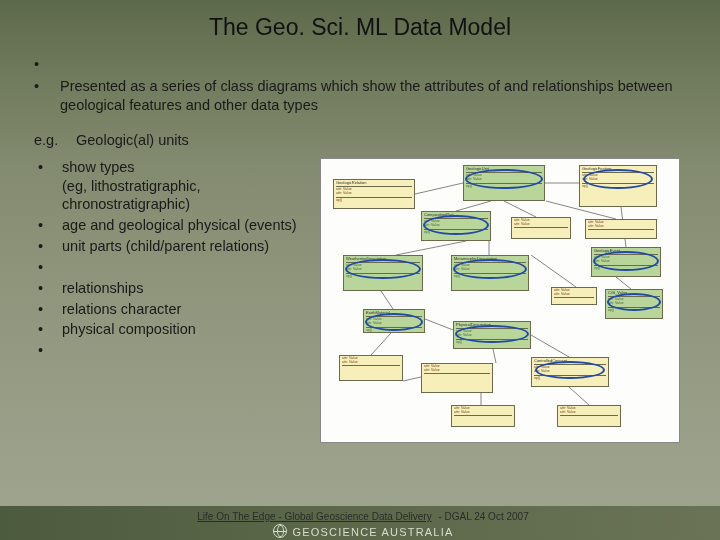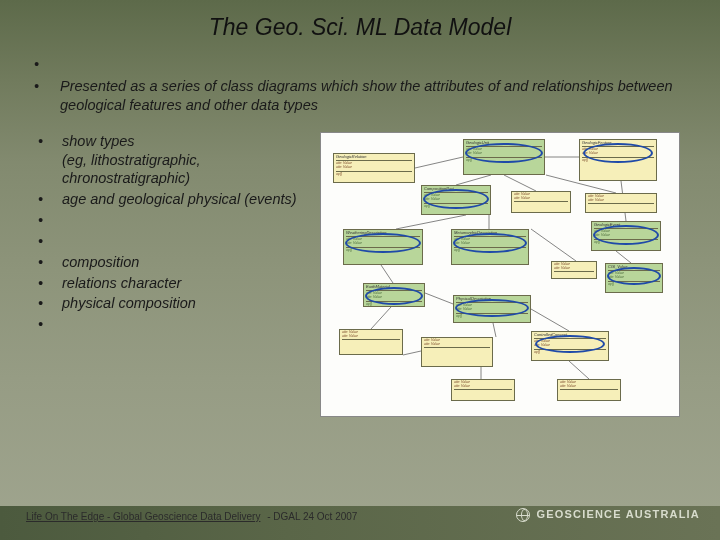--- a/index.html
+++ b/index.html
@@ -7,21 +7,20 @@
   body {
     font-family: Arial, Helvetica, sans-serif;
     background: linear-gradient(to bottom, #5d6a4a 0%, #717b5d 15%, #828a6f 30%, #8d947a 50%, #969c84 70%, #a0a58f 100%);
     position: relative;
     color: #1a1a1a;
   }
   .slide {
     padding: 14px 28px 0 28px;
     height: 100%;
     position: relative;
-    font-style: italic;
   }
   .title {
     font-size: 23px;
     font-weight: normal;
     text-align: center;
     margin-bottom: 14px;
     color: #111;
   }
   .top-bullets {
     list-style: none;
@@ -102,39 +101,40 @@
   }
   .footer-bar {
     position: absolute;
     left: 0; right: 0; bottom: 0;
     height: 34px;
     background: linear-gradient(to right, #4c5a3e 0%, #5a6648 40%, #6a7356 100%);
     display: flex;
     align-items: center;
     justify-content: space-between;
     padding: 0 20px 16px 26px;
+    flex-direction: column;
   }
   .footer-link {
     font-size: 10px;
     color: #2b2b2b;
     text-decoration: underline;
   }
   .footer-date {
     font-size: 10px;
     color: #2b2b2b;
     margin-left: 4px;
     text-decoration: none;
   }
   .footer-logo {
     font-size: 11px;
     letter-spacing: 1.2px;
     color: #d8dccd;
-    font-weight: 700;
-    display: flex;
-    align-items: flex-start;
+    font-weight: 400;
+    display: flex;
+    align-items: flex-end;
     gap: 6px;
   }
   .footer-logo .globe {
     width: 14px; height: 14px;
     border: 1.2px solid #d8dccd;
     border-radius: 50%;
     position: relative;
   }
   .footer-logo .globe::before {
     content: "";
@@ -160,42 +160,47 @@
   <ul class="top-bullets">
     <li>
       <span class="dot">•</span>
     </li>
     <li>
       <span class="dot">•</span>
       <span>Presented as a series of class diagrams which show the attributes of and relationships between geological features and other data types</span>
     </li>
   </ul>
 
+  <div class="eg-row">
+    <span class="eg-label">e.g.</span>
+    <span>Geologic(al) units</span>
+  </div>
 
   <div class="columns">
     <div class="left-col">
       <ul class="sub-bullets">
         <li>
             <span class="dot">•</span>
             <span style="white-space:pre-line">show types
 (eg, lithostratigraphic, chronostratigraphic)</span>
           </li>
         <li>
             <span class="dot">•</span>
             <span>age and geological physical (events)</span>
           </li>
         <li>
             <span class="dot">•</span>
-          </li>
-        <li>
-            <span class="dot">•</span>
-          </li>
-        <li>
-            <span class="dot">•</span>
-            <span>composition</span>
+            <span>unit parts (child/parent relations)</span>
+          </li>
+        <li>
+            <span class="dot">•</span>
+          </li>
+        <li>
+            <span class="dot">•</span>
+            <span>relationships</span>
           </li>
         <li>
             <span class="dot">•</span>
             <span>relations character</span>
           </li>
         <li>
             <span class="dot">•</span>
             <span>physical composition</span>
           </li>
         <li>

